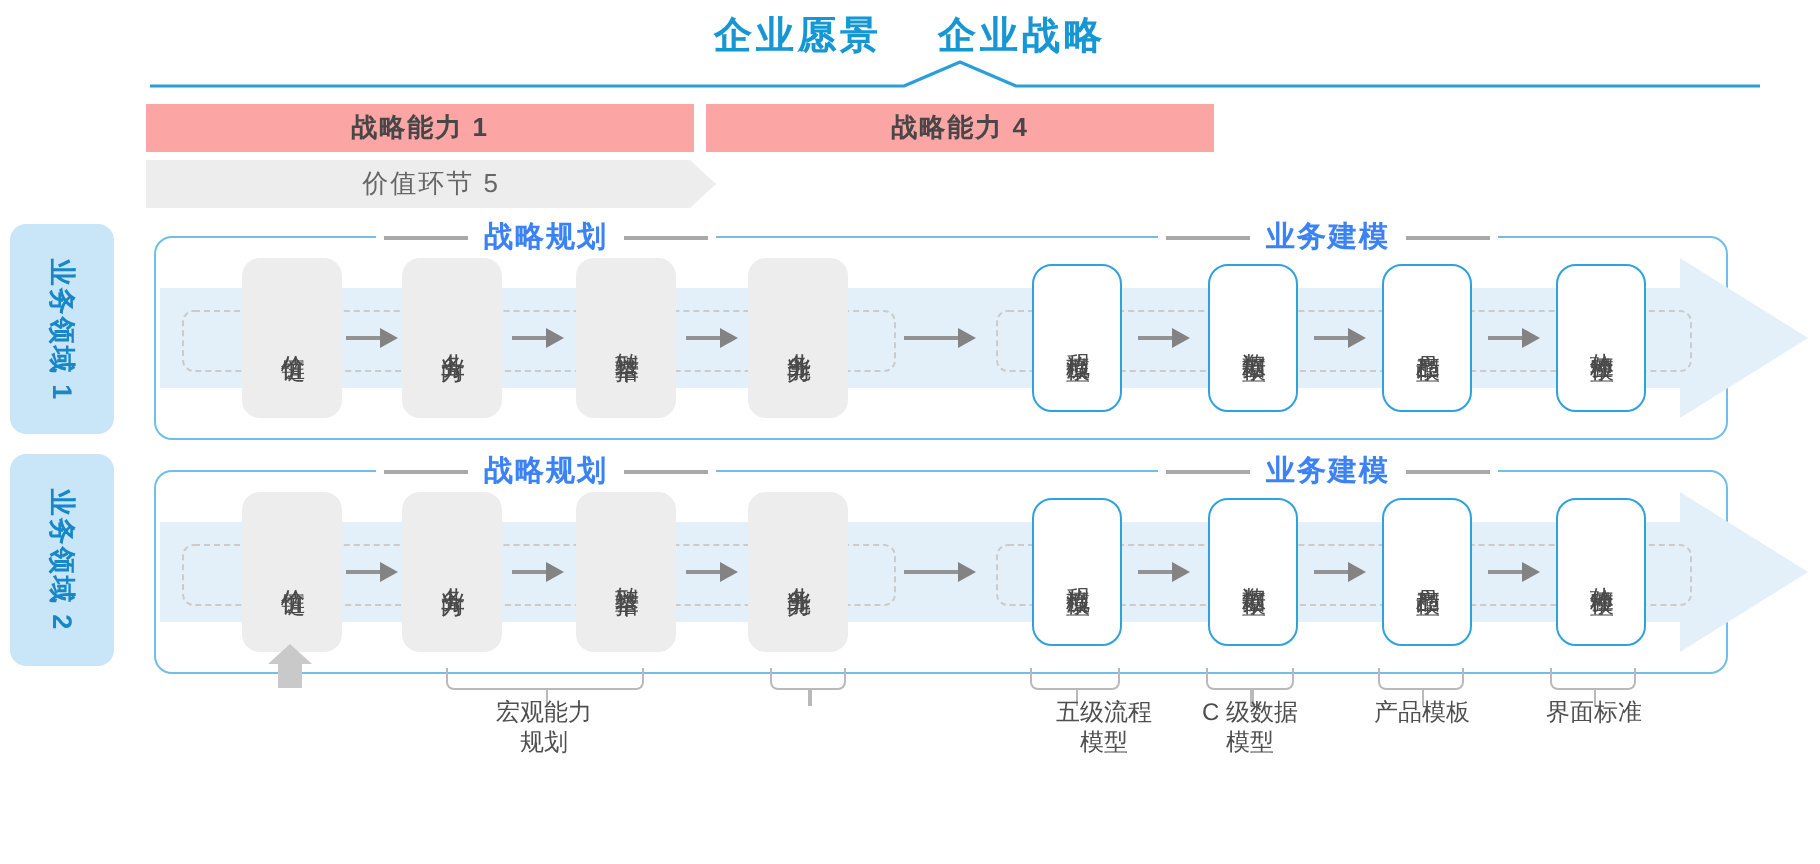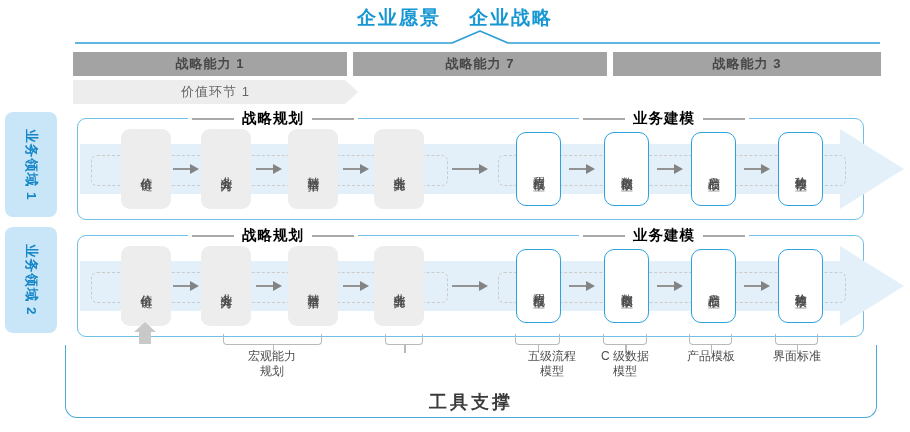--- a/index.html
+++ b/index.html
@@ -6,21 +6,21 @@
   .canvas {
     position:relative; width:910px; height:432px; background:#fff;
     font-family:"Liberation Sans", sans-serif; overflow:hidden;
   }
   
   .main-title { position:absolute; top:5px; left:0; width:100%; text-align:center;
     font-size:19px; font-weight:bold; color:#1697d4; letter-spacing:2px; }
   .main-title span { margin:16px 14px; }
   .brace-svg { position:absolute; left:0; top:0; }
   
-  .cap-bar { position:absolute; top:52px; height:24px; background:#a3a3a3;
+  .cap-bar { position:absolute; top:52px; height:24px; background:#fca5a5;
     display:flex; align-items:center; justify-content:center;
     font-size:13px; font-weight:bold; color:#474747; letter-spacing:1px; }
   .chev { position:absolute; top:80px; height:24px; background:#ededed;
     display:flex; align-items:center; justify-content:center;
     font-size:13px; color:#666; letter-spacing:1px; }
   .chev-first  { clip-path:polygon(0 0, calc(100% - 13px) 0, 100% 50%, calc(100% - 13px) 100%, 0 100%); }
   .chev-mid    { clip-path:polygon(0 0, calc(100% - 13px) 0, 100% 50%, calc(100% - 13px) 100%, 0 100%, 13px 50%); }
   
   .domain { position:absolute; left:5px; width:52px; background:#c8e6f7; border-radius:8px;
     display:flex; align-items:center; justify-content:center; }
@@ -39,21 +39,21 @@
   .gbox { top:10px; width:50px; height:80px; background:#ededed; border-radius:9px; }
   .bbox { top:13px; width:45px; height:74px; background:#fff;
     border:1.6px solid #2da2dc; border-radius:10px; }
   .arr { position:absolute; top:44px; height:12px; }
   .arr::before { content:""; position:absolute; left:0; right:7px; top:5px;
     height:1.5px; background:#939393; }
   .arr::after { content:""; position:absolute; right:0; top:1px; width:0; height:0;
     border-left:9px solid #838383; border-top:5px solid transparent; border-bottom:5px solid transparent; }
   .sec-title { position:absolute; top:-10px; transform:translateX(-50%);
     display:flex; align-items:center; gap:8px; background:#fff; padding:0 4px; z-index:2;
-    font-size:14.5px; font-weight:bold; color:#000000; letter-spacing:1px; white-space:nowrap; }
+    font-size:14.5px; font-weight:bold; color:#3b82f6; letter-spacing:1px; white-space:nowrap; }
   .sec-title i { display:block; width:42px; height:2px; background:#a9a9a9; }
   
   .tool-box { position:absolute; left:65px; top:345px; width:812px; height:73px;
     box-sizing:border-box;
     border-left:1.2px solid #4aa9da; border-right:1.2px solid #4aa9da; border-bottom:1.2px solid #4aa9da;
     border-radius:0 0 12px 12px; }
   .tool-label { position:absolute; bottom:3px; left:0; width:100%; text-align:center;
     font-size:18px; font-weight:bold; color:#3a3a3a; letter-spacing:3px; }
   .bracket { position:absolute; top:334px; height:11px; box-sizing:border-box;
     border-left:1.5px solid #b9b9b9; border-right:1.5px solid #b9b9b9; border-bottom:1.5px solid #b9b9b9;
@@ -77,24 +77,23 @@
 <div class="canvas">
 
   <div class="main-title">
     <span>企业愿景</span><span>企业战略</span>
   </div>
   <svg class="brace-svg" width="910" height="50">
     <path d="M75,43 H452 L480,31 L508,43 H880" fill="none" stroke="#2a9ed8" stroke-width="1.6" stroke-linejoin="round"></path>
   </svg>
 
   <div class="cap-bar" style="left:73px;width:274px;">战略能力 1</div>
-  <div class="cap-bar" style="left:353px;width:254px;">战略能力 7</div>
-  <div class="cap-bar" style="left:613px;width:268px;">战略能力 3</div>
-
-  <div class="chev chev-first" style="left:73px;width:285px;">价值环节 1</div>
+  <div class="cap-bar" style="left:353px;width:254px;">战略能力 4</div>
+
+  <div class="chev chev-first" style="left:73px;width:285px;">价值环节 5</div>
 
   <div class="domain" style="top:112px;height:105px;">
     <span>业务领域 1</span>
   </div>
   <div class="domain" style="top:227px;height:106px;">
     <span>业务领域 2</span>
   </div>
 
   <div class="flow-row" style="top:118px;">
     <svg class="band-svg" width="830" height="100">
@@ -165,23 +164,20 @@
         <span>战略规划</span>
         <i></i>
     </div>
     <div class="sec-title" style="left:586px;">
       <i></i>
         <span>业务建模</span>
         <i></i>
     </div>
   </div>
 
-  <div class="tool-box">
-    <div class="tool-label">工具支撑</div>
-  </div>
 
   <div class="bracket" style="left:223px;width:99px;"></div>
   <div class="bracket" style="left:385px;width:38px;"></div>
   <div class="bracket" style="left:515px;width:45px;"></div>
   <div class="bracket" style="left:603px;width:44px;"></div>
   <div class="bracket" style="left:689px;width:43px;"></div>
   <div class="bracket" style="left:775px;width:43px;"></div>
 
   <div class="ann" style="left:272px;">
     <div>宏观能力</div>

